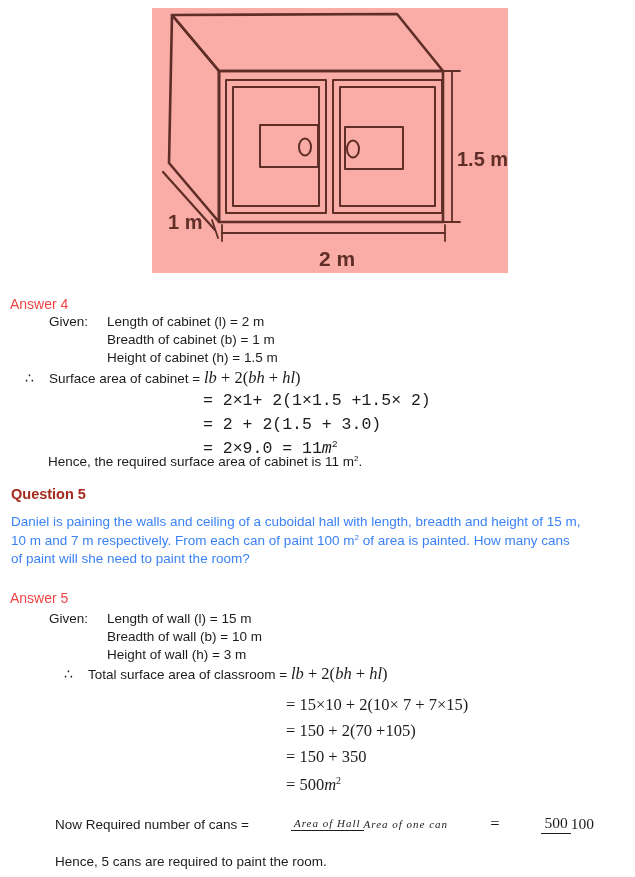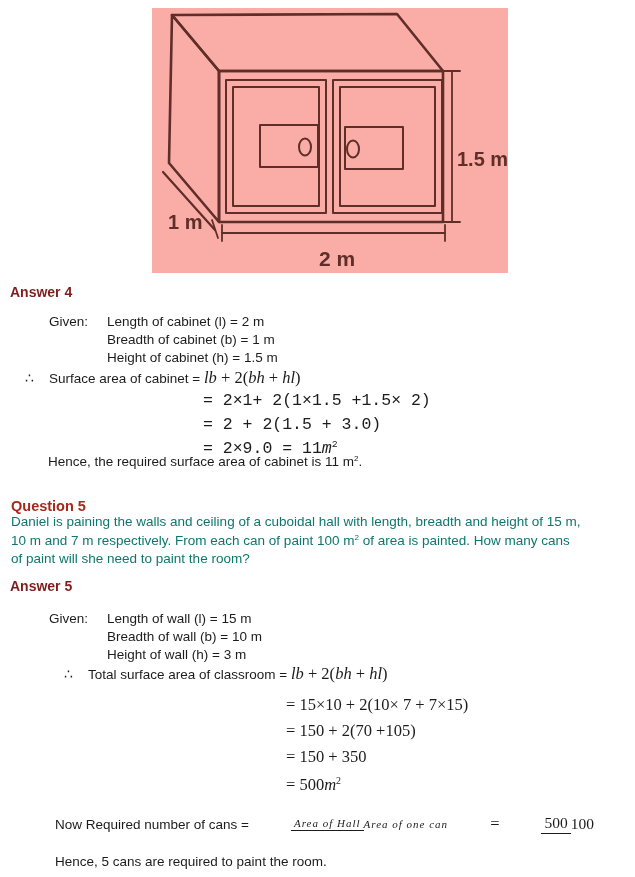--- a/index.html
+++ b/index.html
@@ -7,23 +7,23 @@
     position: relative;
     width: 635px;
     height: 877px;
     background: #ffffff;
     overflow: hidden;
     font-family: "Liberation Sans", sans-serif;
     color: #1c1c1c;
     font-size: 13.5px;
   }
   .abs { position: absolute; }
-  .h-black { font-weight: 700; font-size: 14px; color: #7f1d1d; }
+  .h-black { font-weight: 400; font-size: 14px; color: #ef4444; margin-top: 12px; }
   .h-red   { font-weight: 700; font-size: 14.5px; color: #A5291D; }
-  .red-text { color: #0f766e; font-size: 13.5px; line-height: 18.5px; }
+  .red-text { color: #3b82f6; font-size: 13.5px; line-height: 18.5px; }
   .row { line-height: 18px; white-space: nowrap; }
   .c1 { display: inline-block; margin-left: 49px; width: 58px; }
   .tf4 { display: inline-block; margin-left: 10px; width: 39px; font-size: 14px; }
   .tf5 { display: inline-block; margin-left: 64px; width: 24px; font-size: 14px; }
   .math { font-family: "Liberation Serif", serif; font-size: 16.5px; }
   .i { font-style: italic; }
   .sup { font-size: 0.6em; vertical-align: super; line-height: 0; }
   .eq { font-family: "Liberation Serif", serif; font-size: 16.5px; white-space: nowrap; }
   .eqs4 .eq { line-height: 24px; font-family: Liberation Mono, monospace; }
   .eqs5 .eq { line-height: 26px; }
@@ -102,21 +102,21 @@
   </div>
 
   <div class="abs eqs4" style="left:203px; top:389px;">
     <div class="eq"><span>= 2×1+ 2(1×1.5 +1.5× 2)</span></div>
     <div class="eq"><span>= 2 + 2(1.5 + 3.0)</span></div>
     <div class="eq"><span>= 2×9.0 = 11</span><span class="i">m</span><span class="sup">2</span></div>
   </div>
 
   <div class="abs hence" style="left:48px; top:454px;"><span>Hence, the required surface area of cabinet is 11 m</span><span class="sup">2</span><span>.</span></div>
 
-  <div class="abs h-red" style="left:11px; top:498px;">Question 5</div>
+  <div class="abs h-red" style="left:11px; top:486px;">Question 5</div>
 
   <div class="abs red-text" style="left:11px; top:513px; width:615px;">
     <div><span>Daniel is paining the walls and ceiling of a cuboidal hall with length, breadth and height of 15 m,</span></div>
     <div><span>10 m and 7 m respectively. From each can of paint 100 m</span><span class="sup">2</span><span>  of area is painted. How many cans</span></div>
     <div><span>of paint will she need to paint the room?</span></div>
   </div>
 
   <div class="abs h-black" style="left:10px; top:578px;">Answer 5</div>
 
   <div class="abs" style="left:0; top:610px;">

